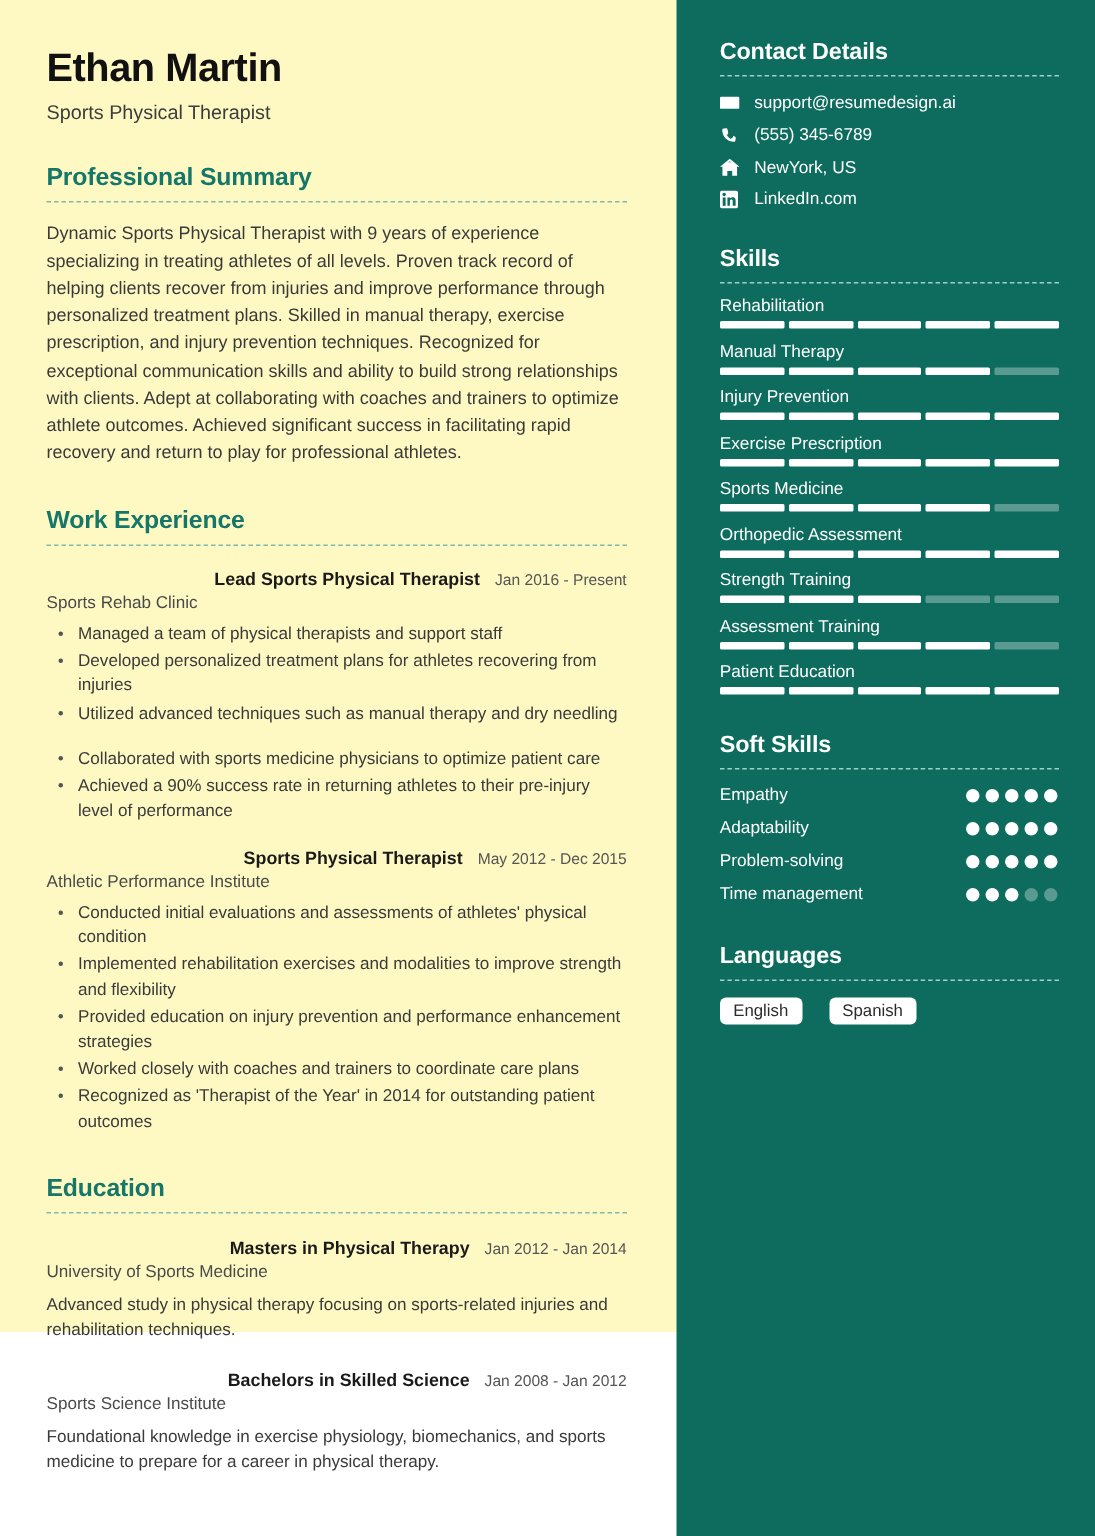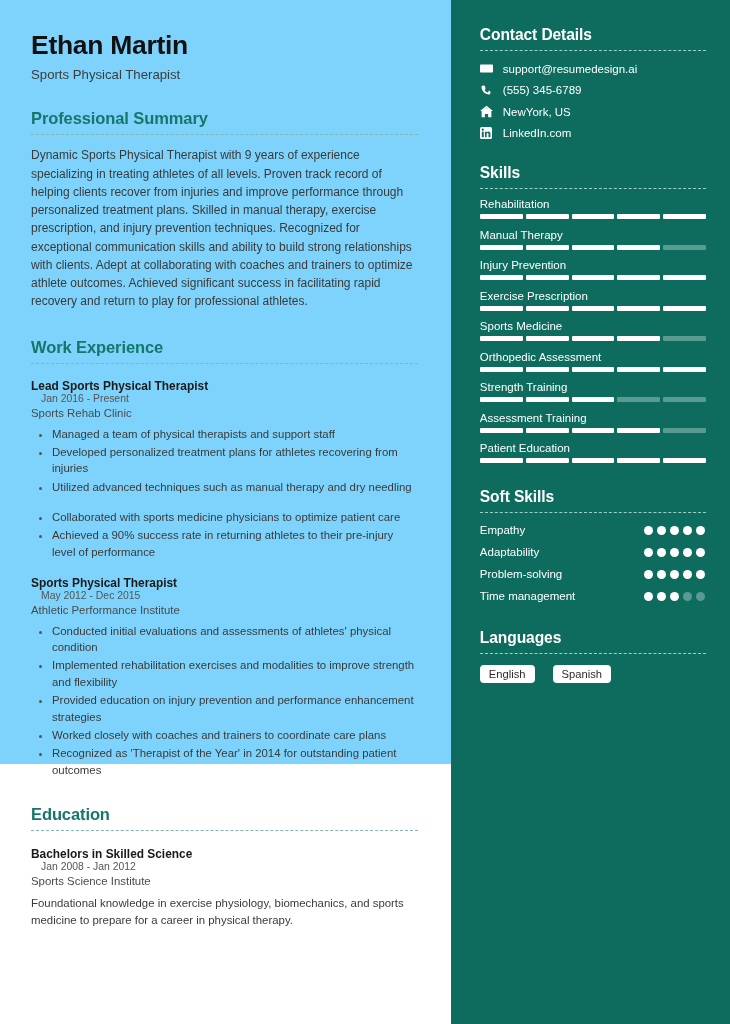--- a/index.html
+++ b/index.html
@@ -8,22 +8,22 @@
     font-family:"Liberation Sans", sans-serif;
     background:#ffffff;
     color:#333;
     display:flex;
     overflow:hidden;
   }
 
   
   .main-col {
     width:483px;
-    height:764px;
-    background:#7dd3fc;
+    height:888px;
+    background:#fef9c3;
     padding:30px 33px 12px 31px;
   }
 
   .name {
     font-size:26.5px;
     font-weight:bold;
     color:#111;
     letter-spacing:-0.3px;
     line-height:1.15;
   }
@@ -54,21 +54,20 @@
     color:#3a3a3a;
     text-align:left;
   }
 
   
   .entry { margin-top:15px; }
   .entry-top {
     display:flex;
     justify-content:flex-end;
     align-items:baseline;
-    flex-direction:column;
   }
   .entry-role {
     font-size:11.9px;
     font-weight:bold;
     color:#1a1a1a;
   }
   .entry-date {
     font-size:10.4px;
     color:#555;
     white-space:nowrap;
@@ -254,20 +253,28 @@
             <li>Recognized as 'Therapist of the Year' in 2014 for outstanding patient outcomes</li>
           </ul>
         </div>
       </div>
   </div>
 
   <div class="section">
     <div class="section-head">Education</div>
     <div class="dash-rule"></div>
     <div id="edu-entries">
+        <div class="edu-entry">
+          <div class="entry-top">
+            <div class="entry-role">Masters in Physical Therapy</div>
+            <div class="entry-date">Jan 2012 - Jan 2014</div>
+          </div>
+          <div class="entry-org">University of Sports Medicine</div>
+          <div class="edu-desc">Advanced study in physical therapy focusing on sports-related injuries and rehabilitation techniques.</div>
+        </div>
         <div class="edu-entry">
           <div class="entry-top">
             <div class="entry-role">Bachelors in Skilled Science</div>
             <div class="entry-date">Jan 2008 - Jan 2012</div>
           </div>
           <div class="entry-org">Sports Science Institute</div>
           <div class="edu-desc">Foundational knowledge in exercise physiology, biomechanics, and sports medicine to prepare for a career in physical therapy.</div>
         </div>
       </div>
   </div>

